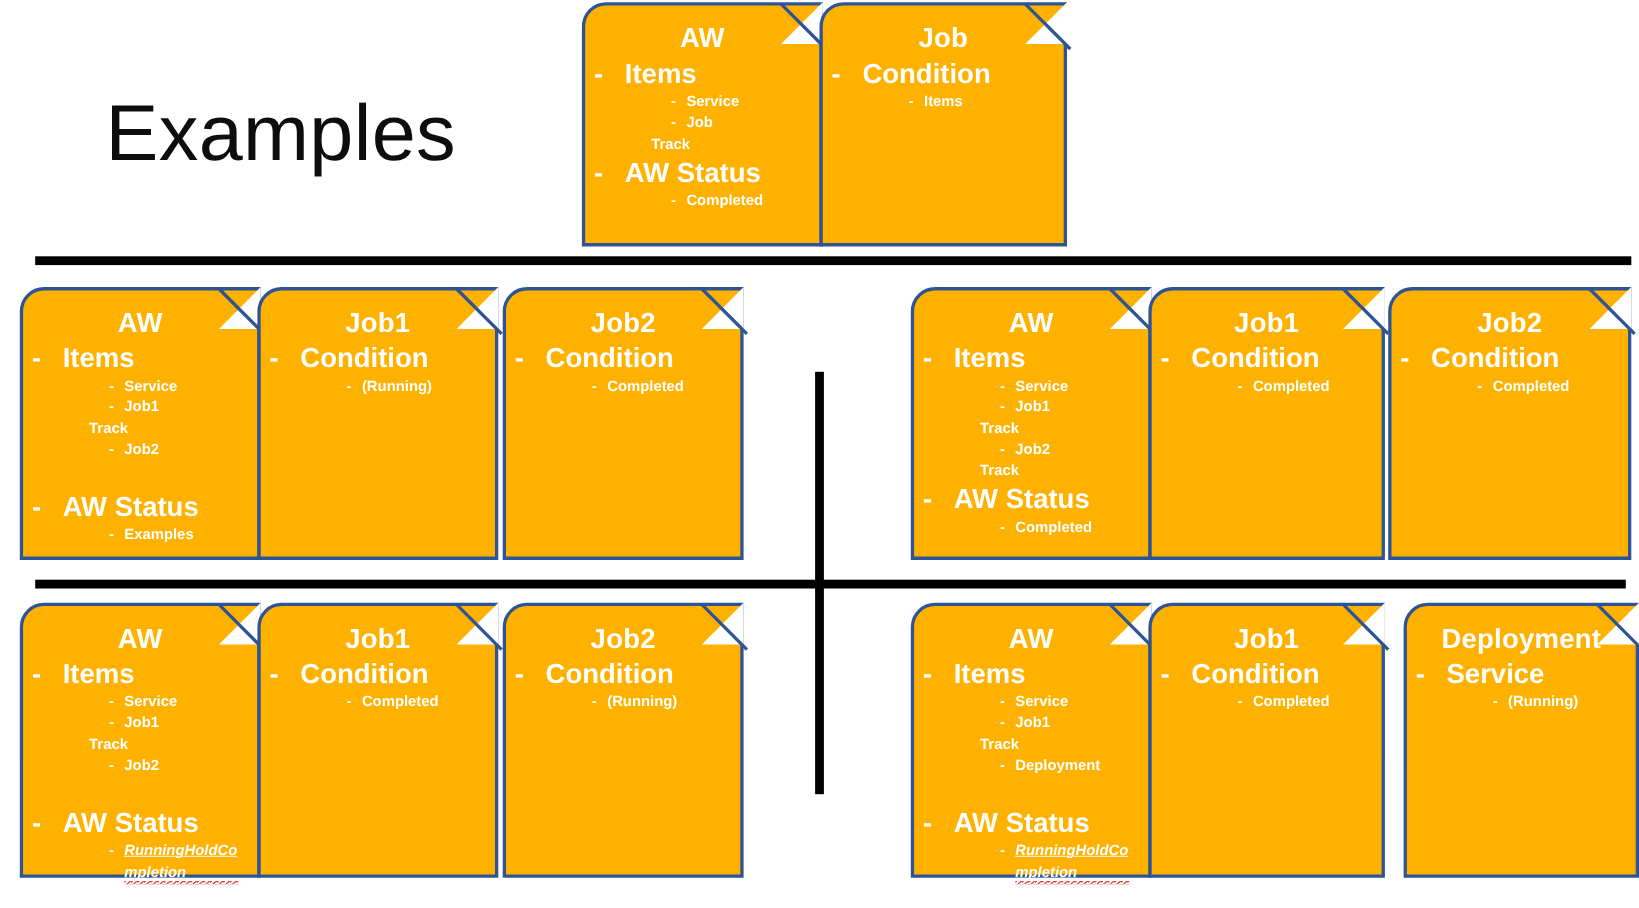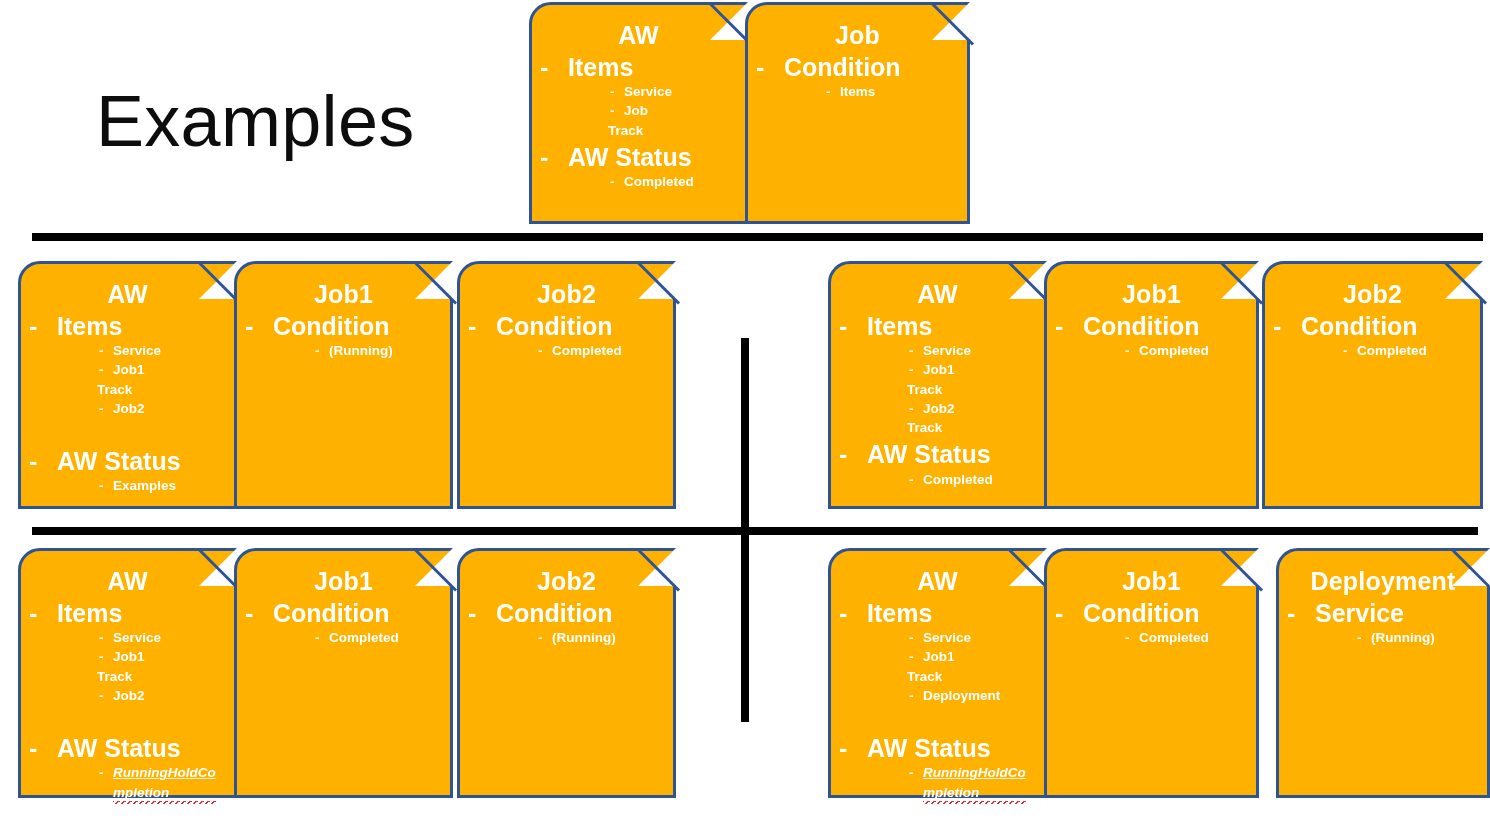--- a/index.html
+++ b/index.html
@@ -105,21 +105,21 @@
     width: 92px;
     flex: 0 0 92px;
     text-align: left;
     padding-left: 78px;
     box-sizing: border-box;
   }
   .lvl3 {
     font-size: 13.5px;
     font-weight: 700;
     line-height: 1.42;
-    padding-left: 76px;
+    padding-left: 60px;
   }
   .spacer-row {
     height: 26px;
   }
   .misspelled {
     text-decoration: underline;
     text-decoration-color: rgba(255,255,255,0.85);
     text-decoration-thickness: 1px;
     background-image:
       repeating-linear-gradient(135deg,

